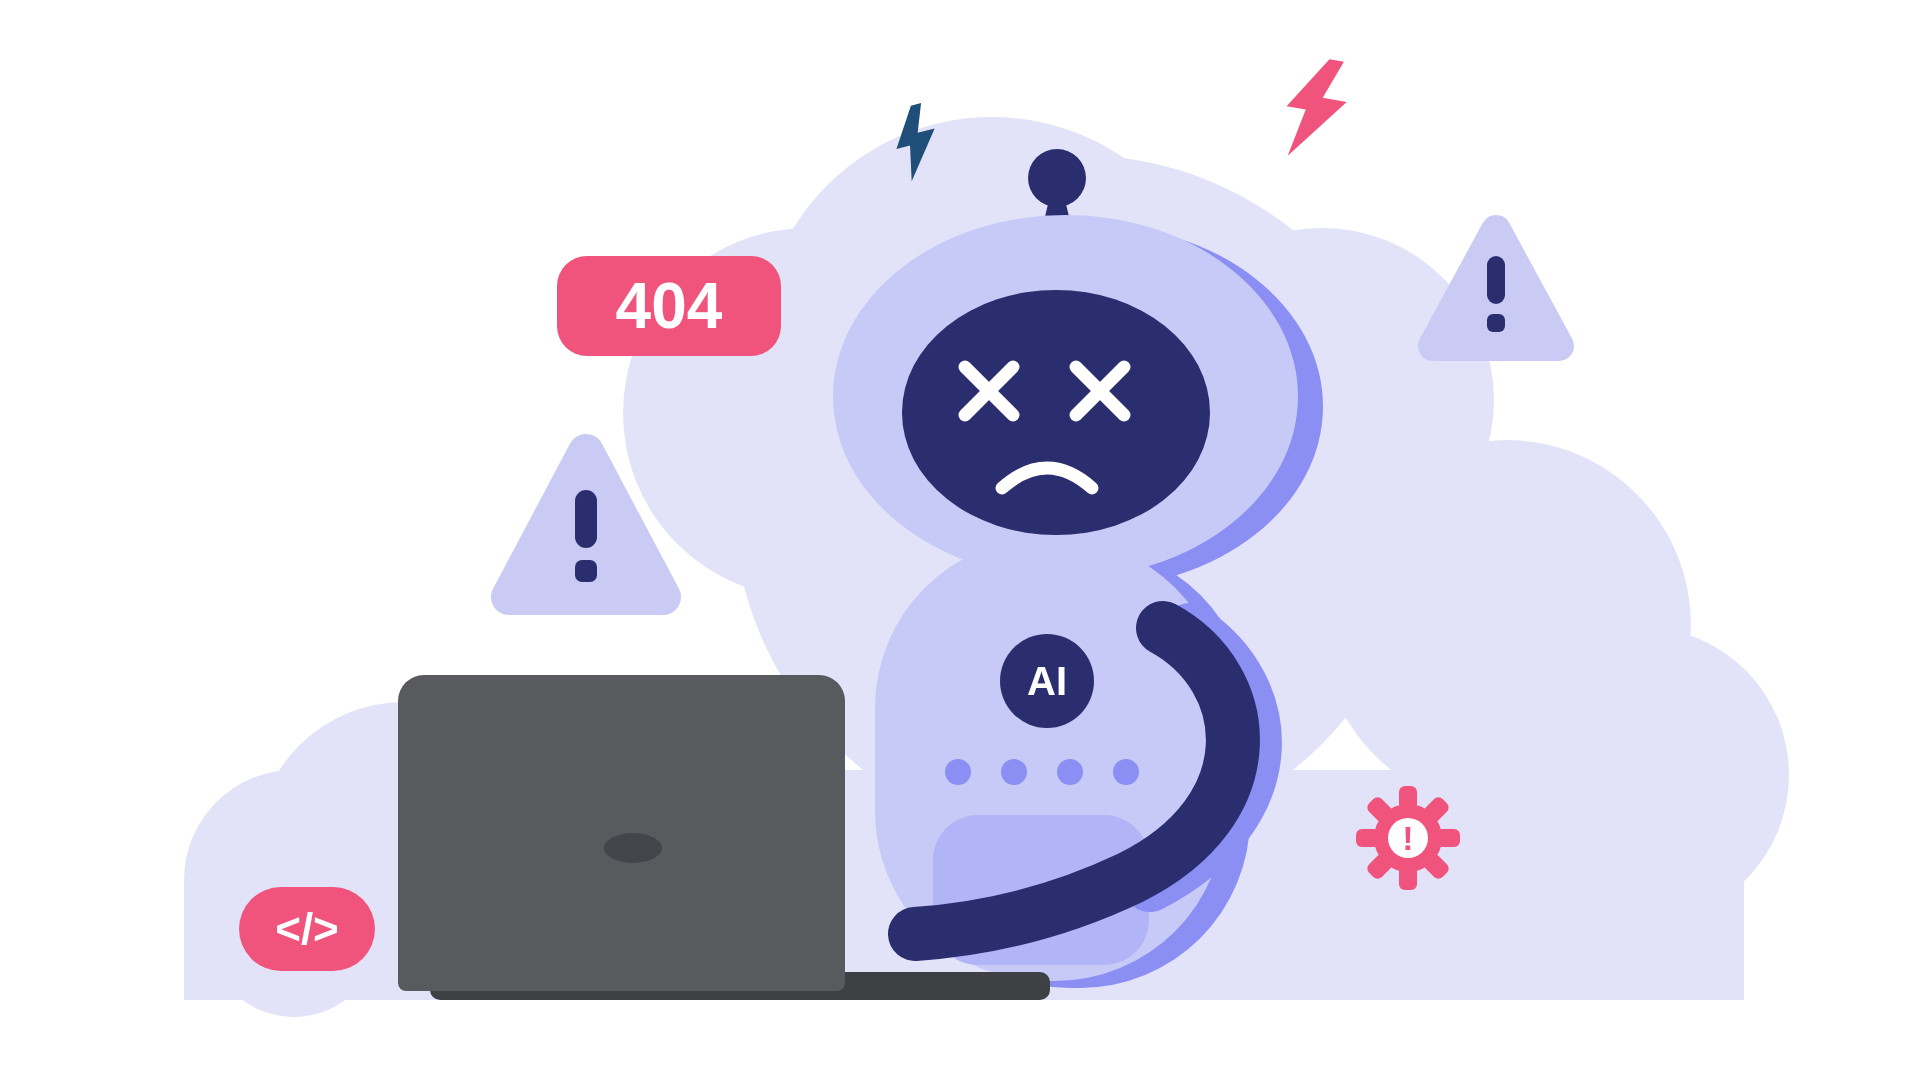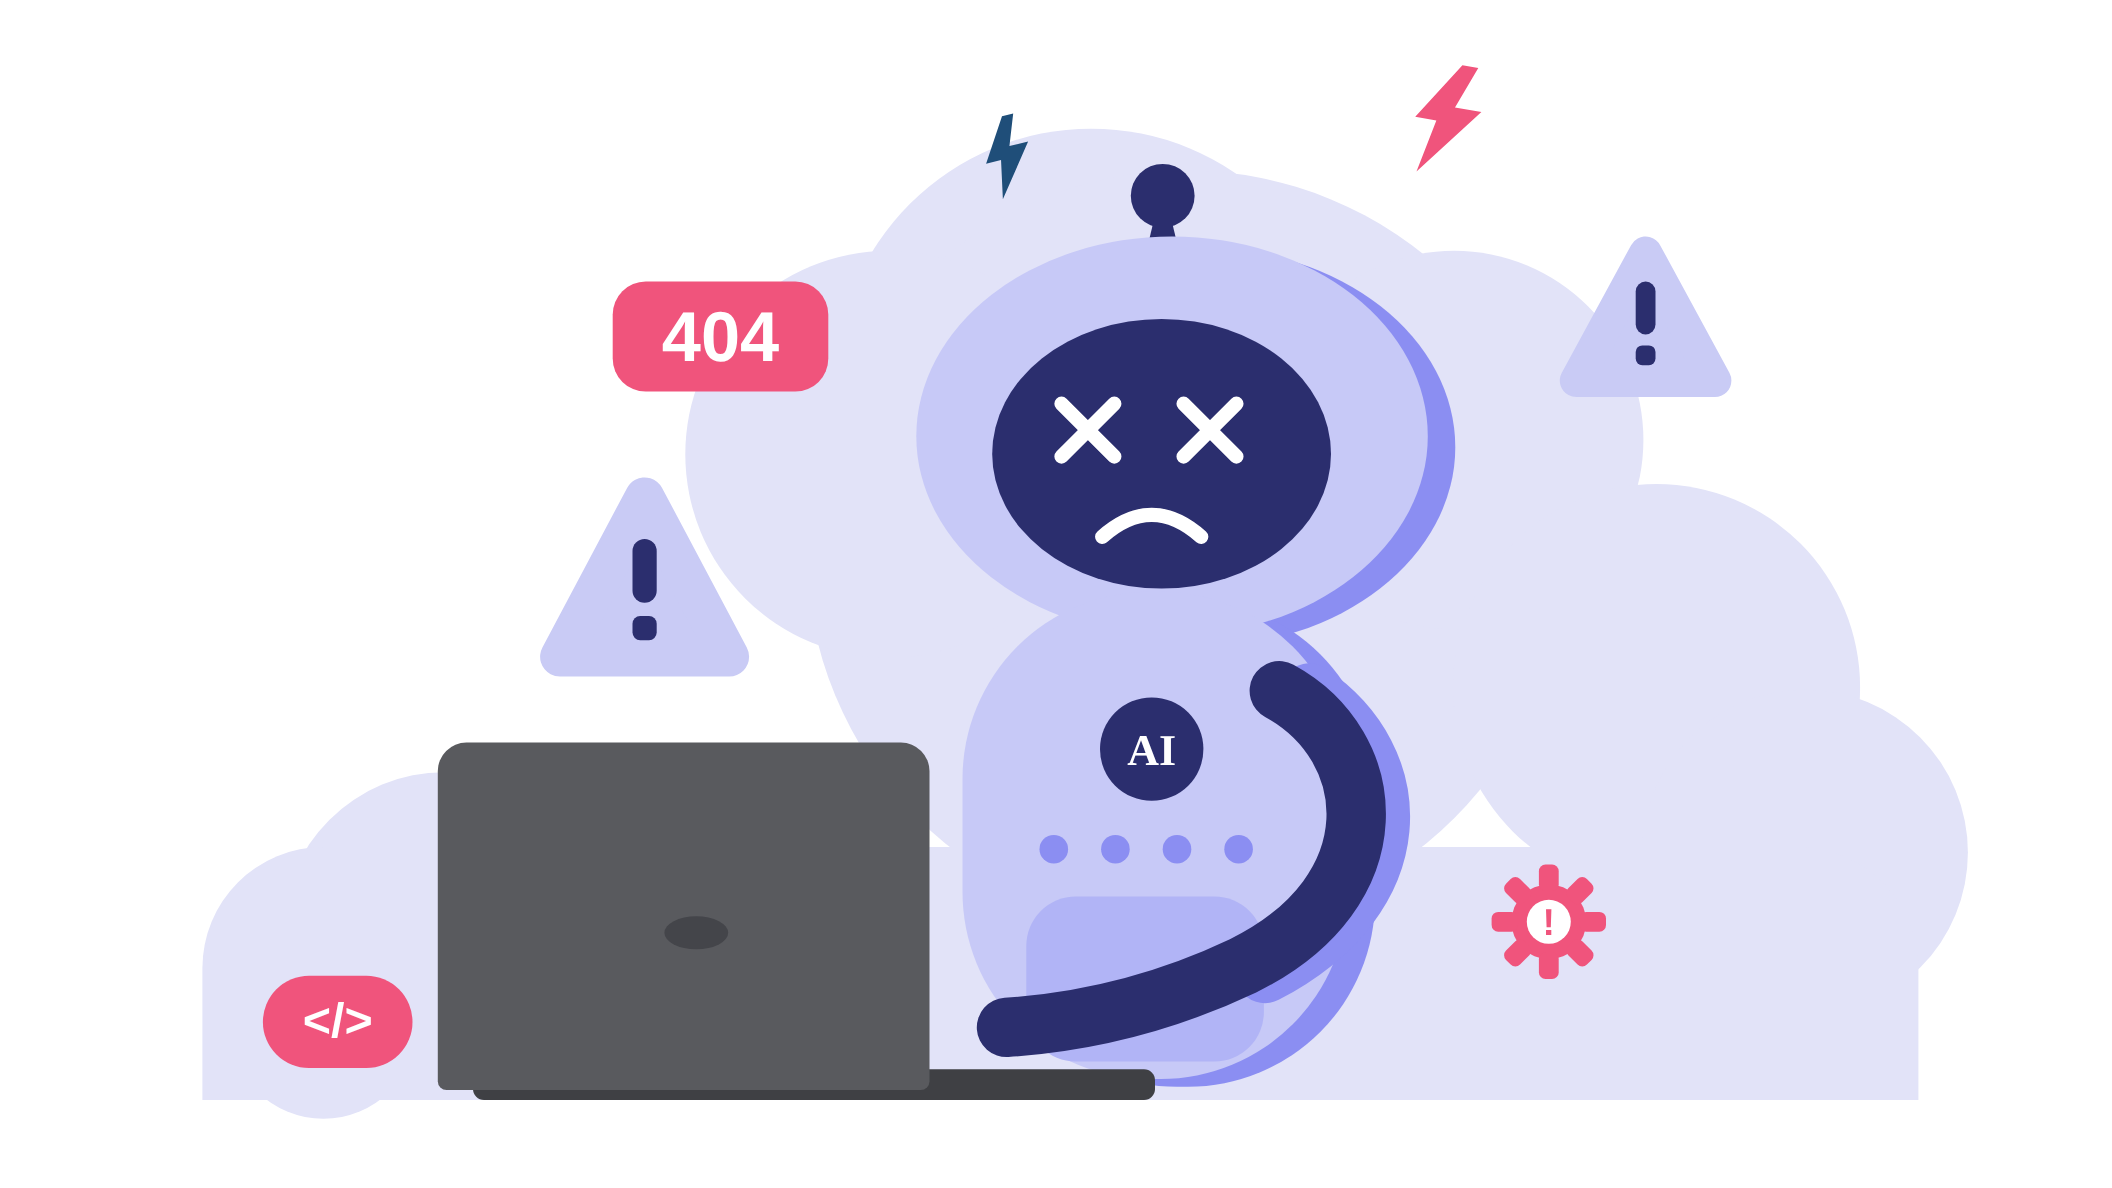--- a/index.html
+++ b/index.html
@@ -8,25 +8,25 @@
   .abs{position:absolute;}
   .circle{border-radius:50%;}
   
   .cloud{background:#E2E3F8;}
   
   .lav{background:#C7C9F7;}
   .lav-shadow{background:#8B8EF2;}
   .navy{background:#2B2E6E;}
   
   .pill{display:flex;align-items:center;justify-content:center;background:#F0547C;color:#ffffff;font-weight:bold;}
-  .badge-404{left:557px;top:256px;width:196px;height:100px;border-radius:30px;font-size:64px;}
+  .badge-404{left:557px;top:256px;width:224px;height:100px;border-radius:30px;font-size:64px;}
   .badge-error{left:1411px;top:524px;width:194px;height:72px;border-radius:36px;font-size:32px;letter-spacing:3px;}
   .badge-code{left:239px;top:887px;width:136px;height:84px;border-radius:42px;font-size:44px;}
   .ai-badge{left:1000px;top:634px;width:94px;height:94px;border-radius:50%;background:#2B2E6E;color:#fff;
-            display:flex;align-items:center;justify-content:center;font-size:40px;font-weight:bold;font-family:Liberation Serif, serif;}
+            display:flex;align-items:center;justify-content:center;font-size:40px;font-weight:bold;}
   .dot{width:26px;height:26px;border-radius:50%;background:#8B8EF2;top:759px;}
 </style>
 </head>
 <body>
 
 <div class="canvas">
 
   <div>
     <div class="abs cloud circle" style="left:759px;top:117px;width:466px;height:466px;"></div>
     <div class="abs cloud circle" style="left:733px;top:155px;width:690px;height:690px;"></div>

